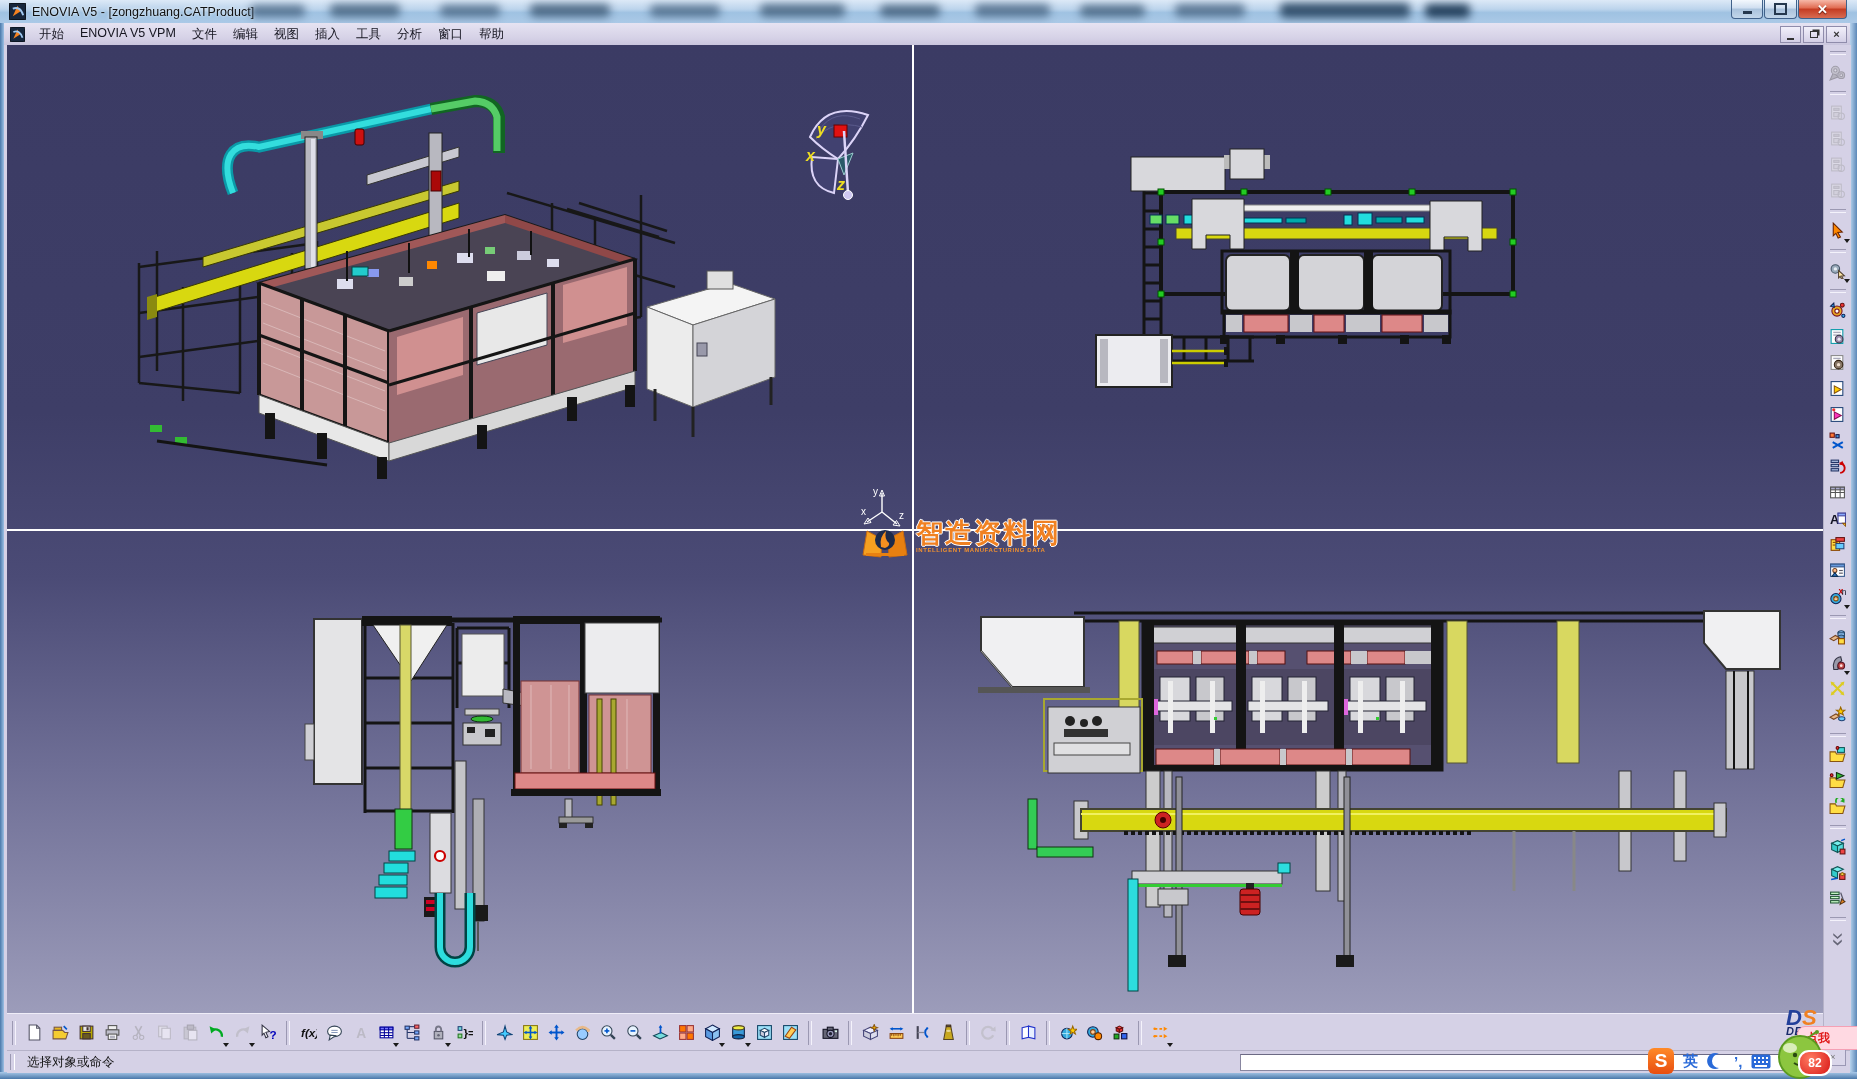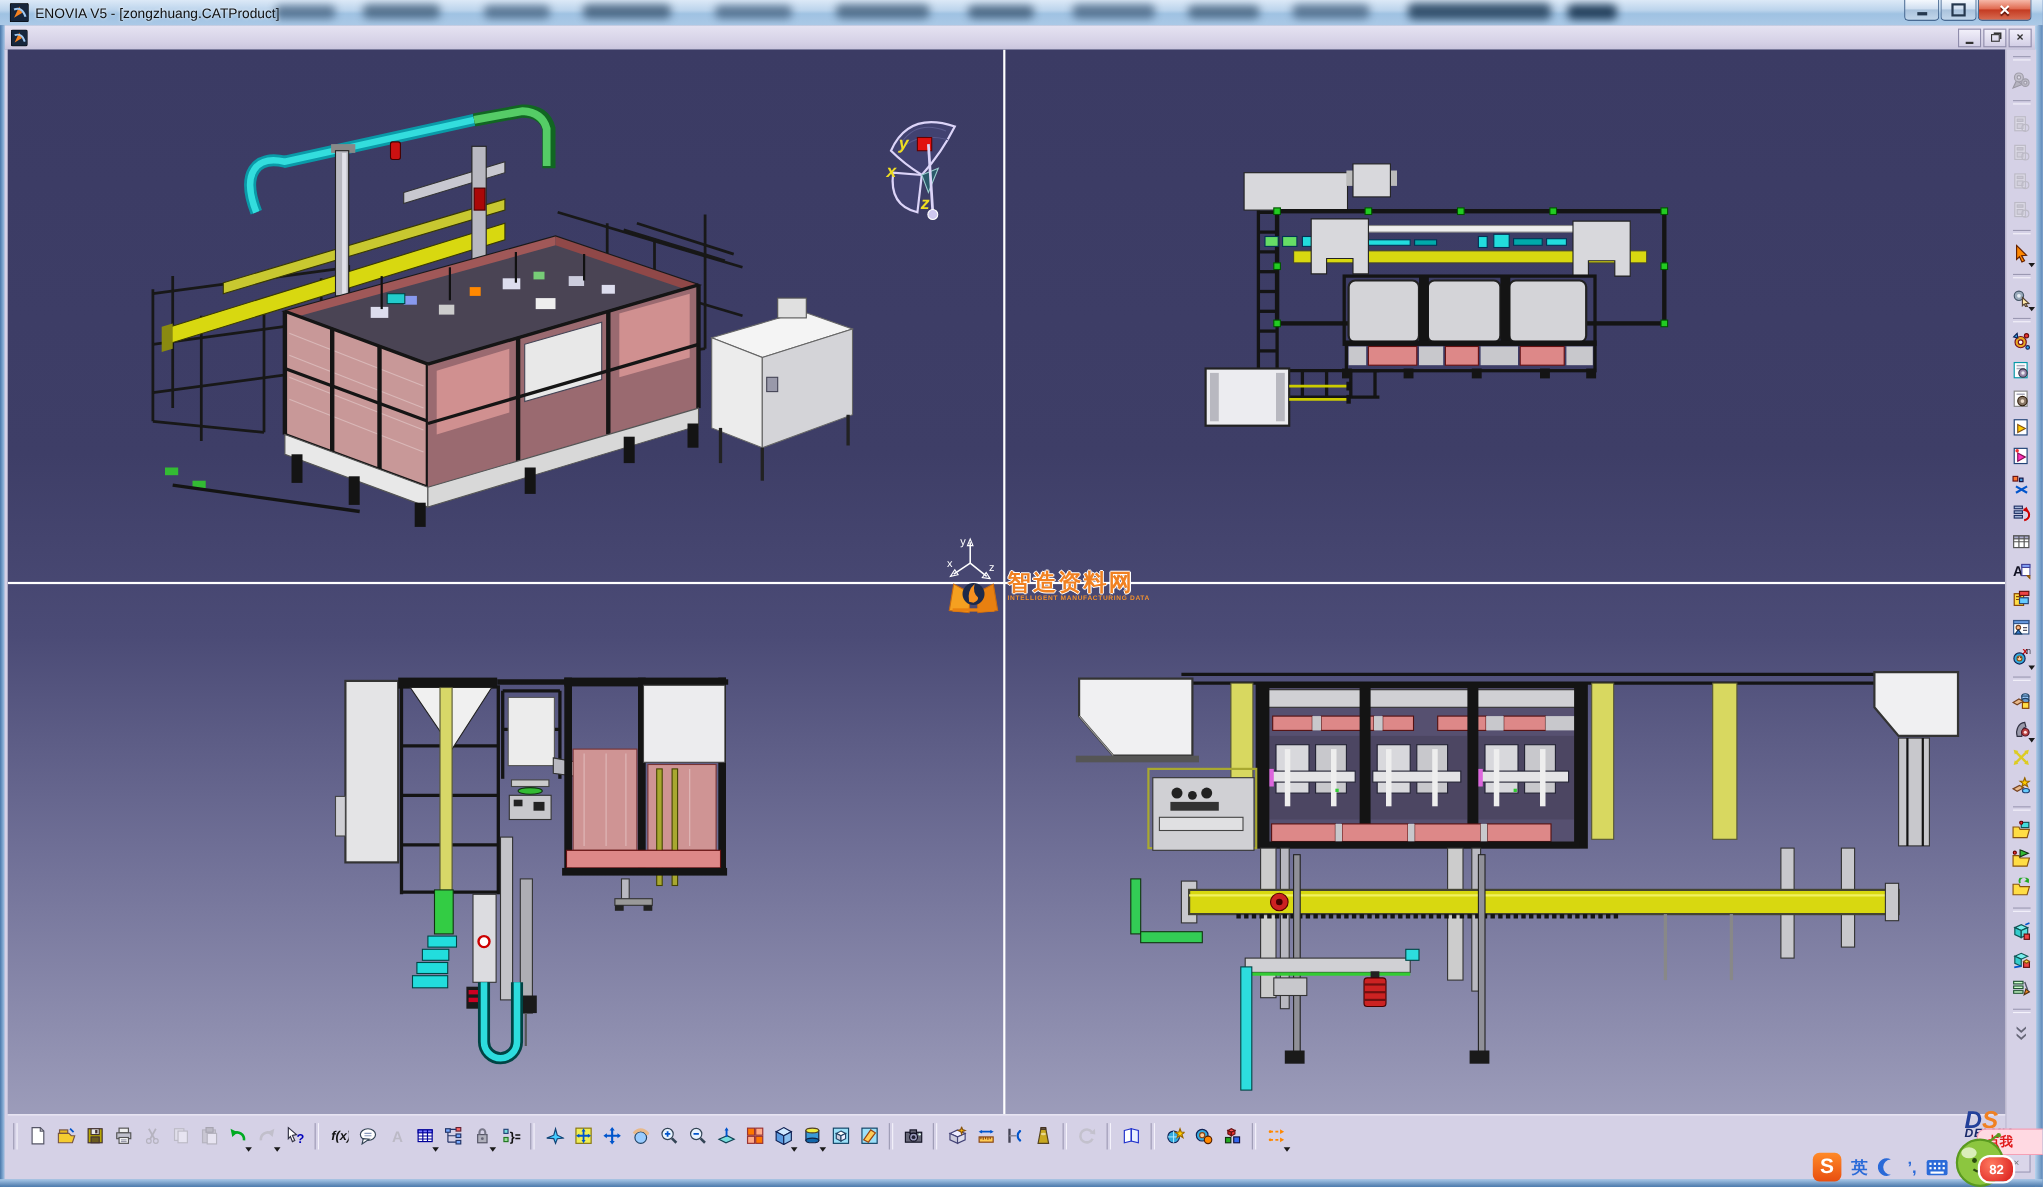--- a/index.html
+++ b/index.html
@@ -34,21 +34,21 @@
   .frame-left{position:absolute;left:0;top:23px;width:4px;height:1056px;background:linear-gradient(90deg,#4a78aa,#9cc0e4);}
   .frame-right{position:absolute;right:0;top:23px;width:7px;height:1056px;background:linear-gradient(90deg,#b8d4ee,#5c88b8);}
   .frame-bottom{position:absolute;left:0;top:1072px;width:1857px;height:7px;background:linear-gradient(180deg,#a8c8e8,#4a78aa);}
   .client{position:absolute;left:4px;top:45px;width:1846px;height:1027px;background:#d5d1e6;}
   .vpwrap{position:absolute;left:3px;top:0;width:1816px;height:968px;
     background:linear-gradient(180deg,#3b3b64 0%,#3e3e67 38%,#4b4b76 55%,#6f6f96 75%,#9c9cba 100%);overflow:hidden;}
   .vp{position:absolute;}
   .divider-v{position:absolute;left:905px;top:0;width:2px;height:968px;background:#fff;}
   .divider-h{position:absolute;left:0;top:484px;width:1816px;height:2px;background:#fff;}
   .overlay{position:absolute;}
-  .wm-title{font-size:21px;font-weight:bold;letter-spacing:2px;color:#f08122;
+  .wm-title{font-size:27px;font-weight:bold;letter-spacing:2px;color:#f08122;
     text-shadow:-1px 0 #fff,1px 0 #fff,0 -1px #fff,0 1px #fff;line-height:1.05;}
   .wm-sub{font-size:6px;color:#f09030;letter-spacing:.6px;font-weight:bold;}
   
   .rbar{position:absolute;left:1819px;top:0;width:27px;height:995px;background:#d5d1e6;
     display:flex;flex-direction:column;align-items:center;border-left:1px solid #b5b2c8;}
   .bbar{position:absolute;left:3px;top:968px;width:1816px;height:37px;background:#d5d1e6;
     display:flex;align-items:center;border-top:1px solid #efedf8;}
   .tbtn{width:26px;height:26px;position:relative;display:flex;align-items:center;justify-content:center;flex:0 0 auto;}
   .rbar .tbtn{width:24px;height:24px;margin:1px 0;}
   .tbtn.disabled svg{filter:grayscale(1) opacity(.42);}
@@ -117,20 +117,32 @@
       </div>
   </div>
 </div>
 
 <div class="menubar">
   <svg class="app-ico" style="width:15px;height:15px;margin-left:6px;" viewBox="0 0 18 18">
     <rect x="0" y="0" width="18" height="18" rx="2" fill="#16263c" stroke="#000"></rect>
     <polygon points="4,14 9,3 12,9" fill="#f58220"></polygon>
     <path d="M4 6 Q12 3 15 13" fill="none" stroke="#9fc8f0" stroke-width="2"></path>
   </svg>
+  <div style="display:flex;" id="menu-items">
+      <span class="menu-item">开始</span>
+      <span class="menu-item">ENOVIA V5 VPM</span>
+      <span class="menu-item">文件</span>
+      <span class="menu-item">编辑</span>
+      <span class="menu-item">视图</span>
+      <span class="menu-item">插入</span>
+      <span class="menu-item">工具</span>
+      <span class="menu-item">分析</span>
+      <span class="menu-item">窗口</span>
+      <span class="menu-item">帮助</span>
+    </div>
   <div class="mdibtns">
     <div class="mdib">
         <div class="mg-min"></div>
       </div>
     <div class="mdib">
         <div class="mg-res"></div>
       </div>
     <div class="mdib">
         <span class="mg-x">×</span>
       </div>
@@ -1152,20 +1164,25 @@
           <polygon points="11,2.5 14.5,4.5 11,6.5" fill="#f80"></polygon>
           <line x1="2.5" y1="11.5" x2="11" y2="11.5" stroke="#f80" stroke-width="1.6" stroke-dasharray="2.5 2"></line>
           <polygon points="11,9.5 14.5,11.5 11,13.5" fill="#f80"></polygon>
           <circle cx="2.5" cy="4.5" r="1.2" fill="#f80"></circle>
           <circle cx="2.5" cy="11.5" r="1.2" fill="#f80"></circle>
         </svg>
         <i class="dd"></i>
       </div>
     </div>
 
+  <div class="statusbar">
+    <div class="grip"></div>
+    <span class="status-msg">选择对象或命令</span>
+    <input class="cmd-input" value="" style="">
+  </div>
 </div>
 
 <div class="dslogo">
   <div class="ds-mark"><span class="ds-d">D</span><span class="ds-s">S</span></div>
   <div class="ds-text">DELMIA</div>
 </div>
 
 <div class="ghostbtn" style="left:1793px;top:1048px;">❐</div>
 <div class="ghostbtn" style="left:1820px;top:1048px;">×</div>
 

